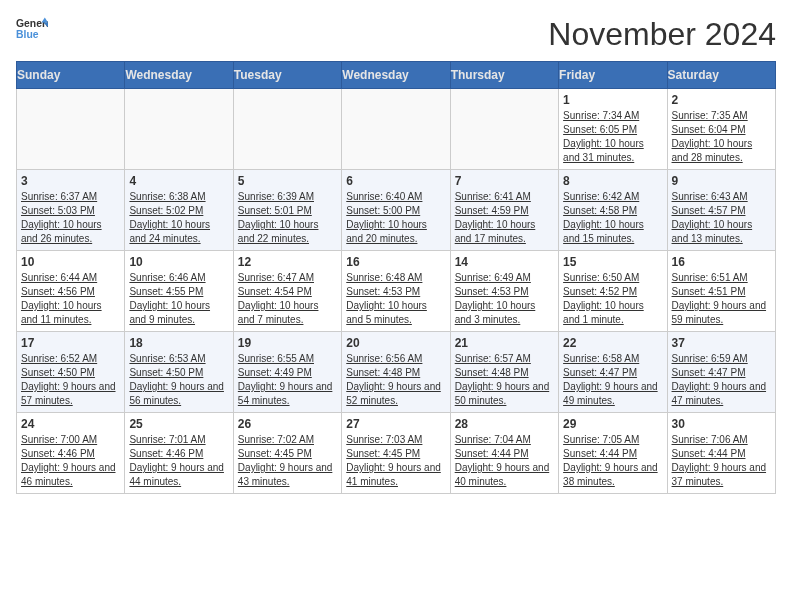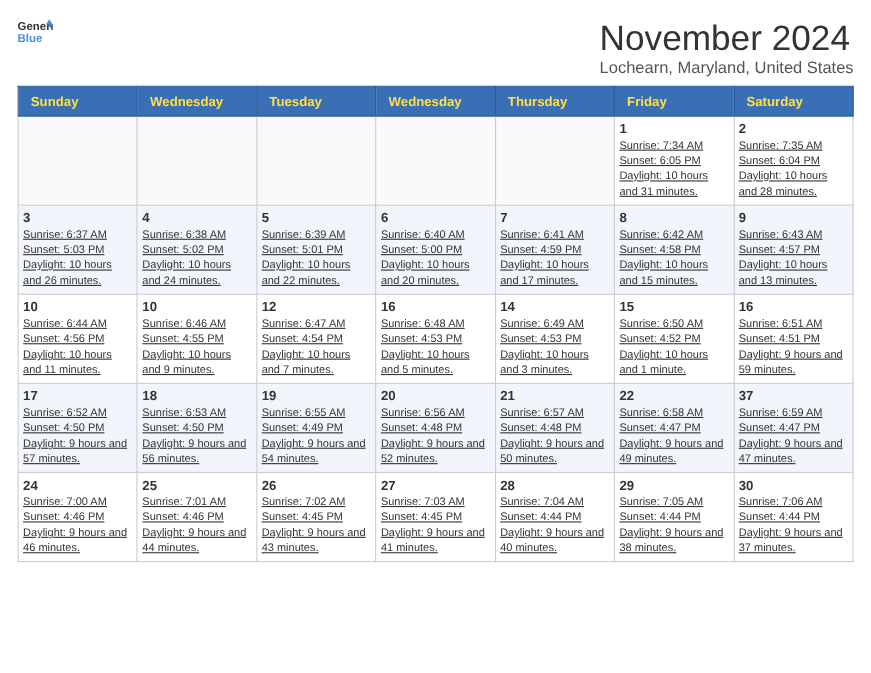--- a/index.html
+++ b/index.html
@@ -37,23 +37,23 @@
       font-size: 15px;
       color: #555;
     }
     .calendar {
       width: 100%;
       border-collapse: collapse;
       border: 1px solid #ccc;
     }
     .calendar th {
       background: #3a6fb5;
-      color: #fde047;
+      color: #e5e5e5;
       font-size: 12px;
-      padding: 6px 11px;
+      padding: 6px 0;
       text-align: left;
       border: 1px solid #2d5a9a;
       font-weight: bold;
     }
     .calendar td {
       border: 1px solid #ccc;
       vertical-align: top;
       padding: 4px;
       width: 108px;
       min-height: 80px;
@@ -90,21 +90,20 @@
   <div class="logo">
     <svg class="logo-icon" viewBox="0 0 40 35">
       <text x="0" y="14" font-size="13" font-weight="bold" fill="#333">General</text>
       <text x="0" y="28" font-size="13" font-weight="bold" fill="#4a90d9">Blue</text>
       <polygon points="32,8 40,8 36,2" fill="#4a90d9"></polygon>
       <polygon points="34,8 40,8 40,14" fill="#3a7abf"></polygon>
     </svg>
   </div>
   <div class="title-area">
     <div class="month-title">November 2024</div>
-    <div class="location-title">Lochearn, Maryland, United States</div>
   </div>
 </div>
 
 <table class="calendar">
   <thead>
     <tr>
     <th>Sunday</th>
         <th>Wednesday</th>
         <th>Tuesday</th>
         <th>Wednesday</th>

